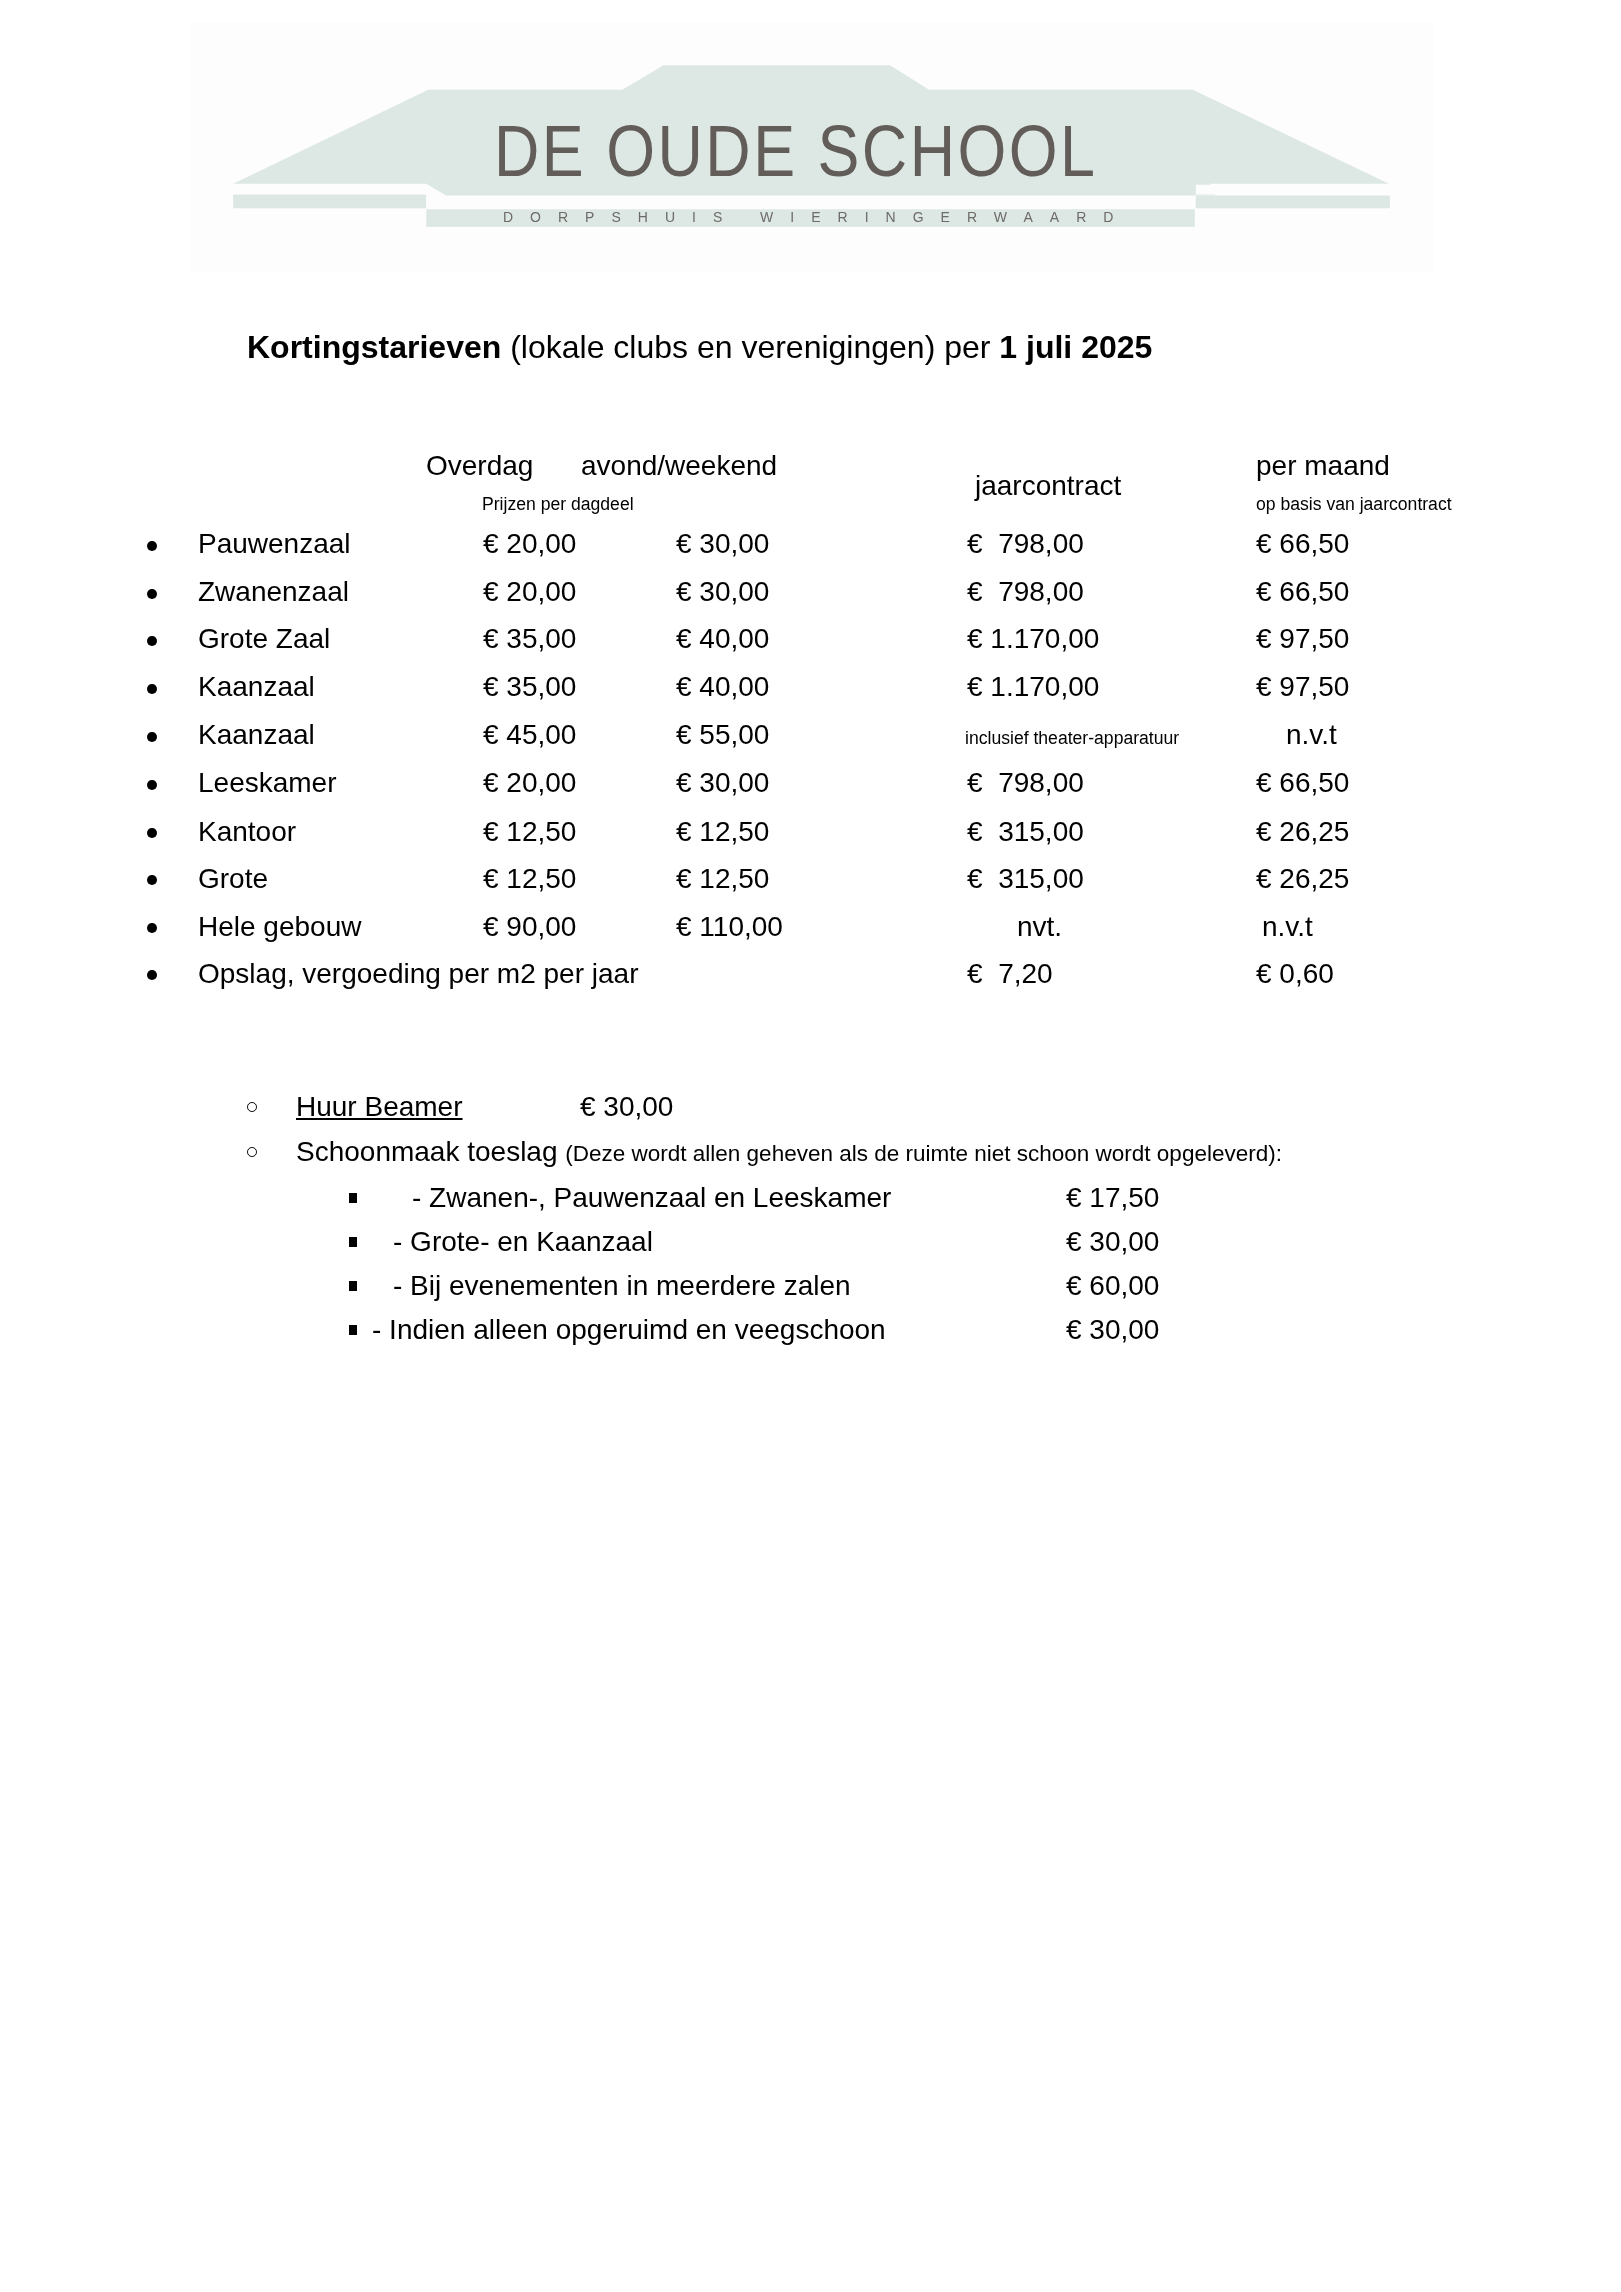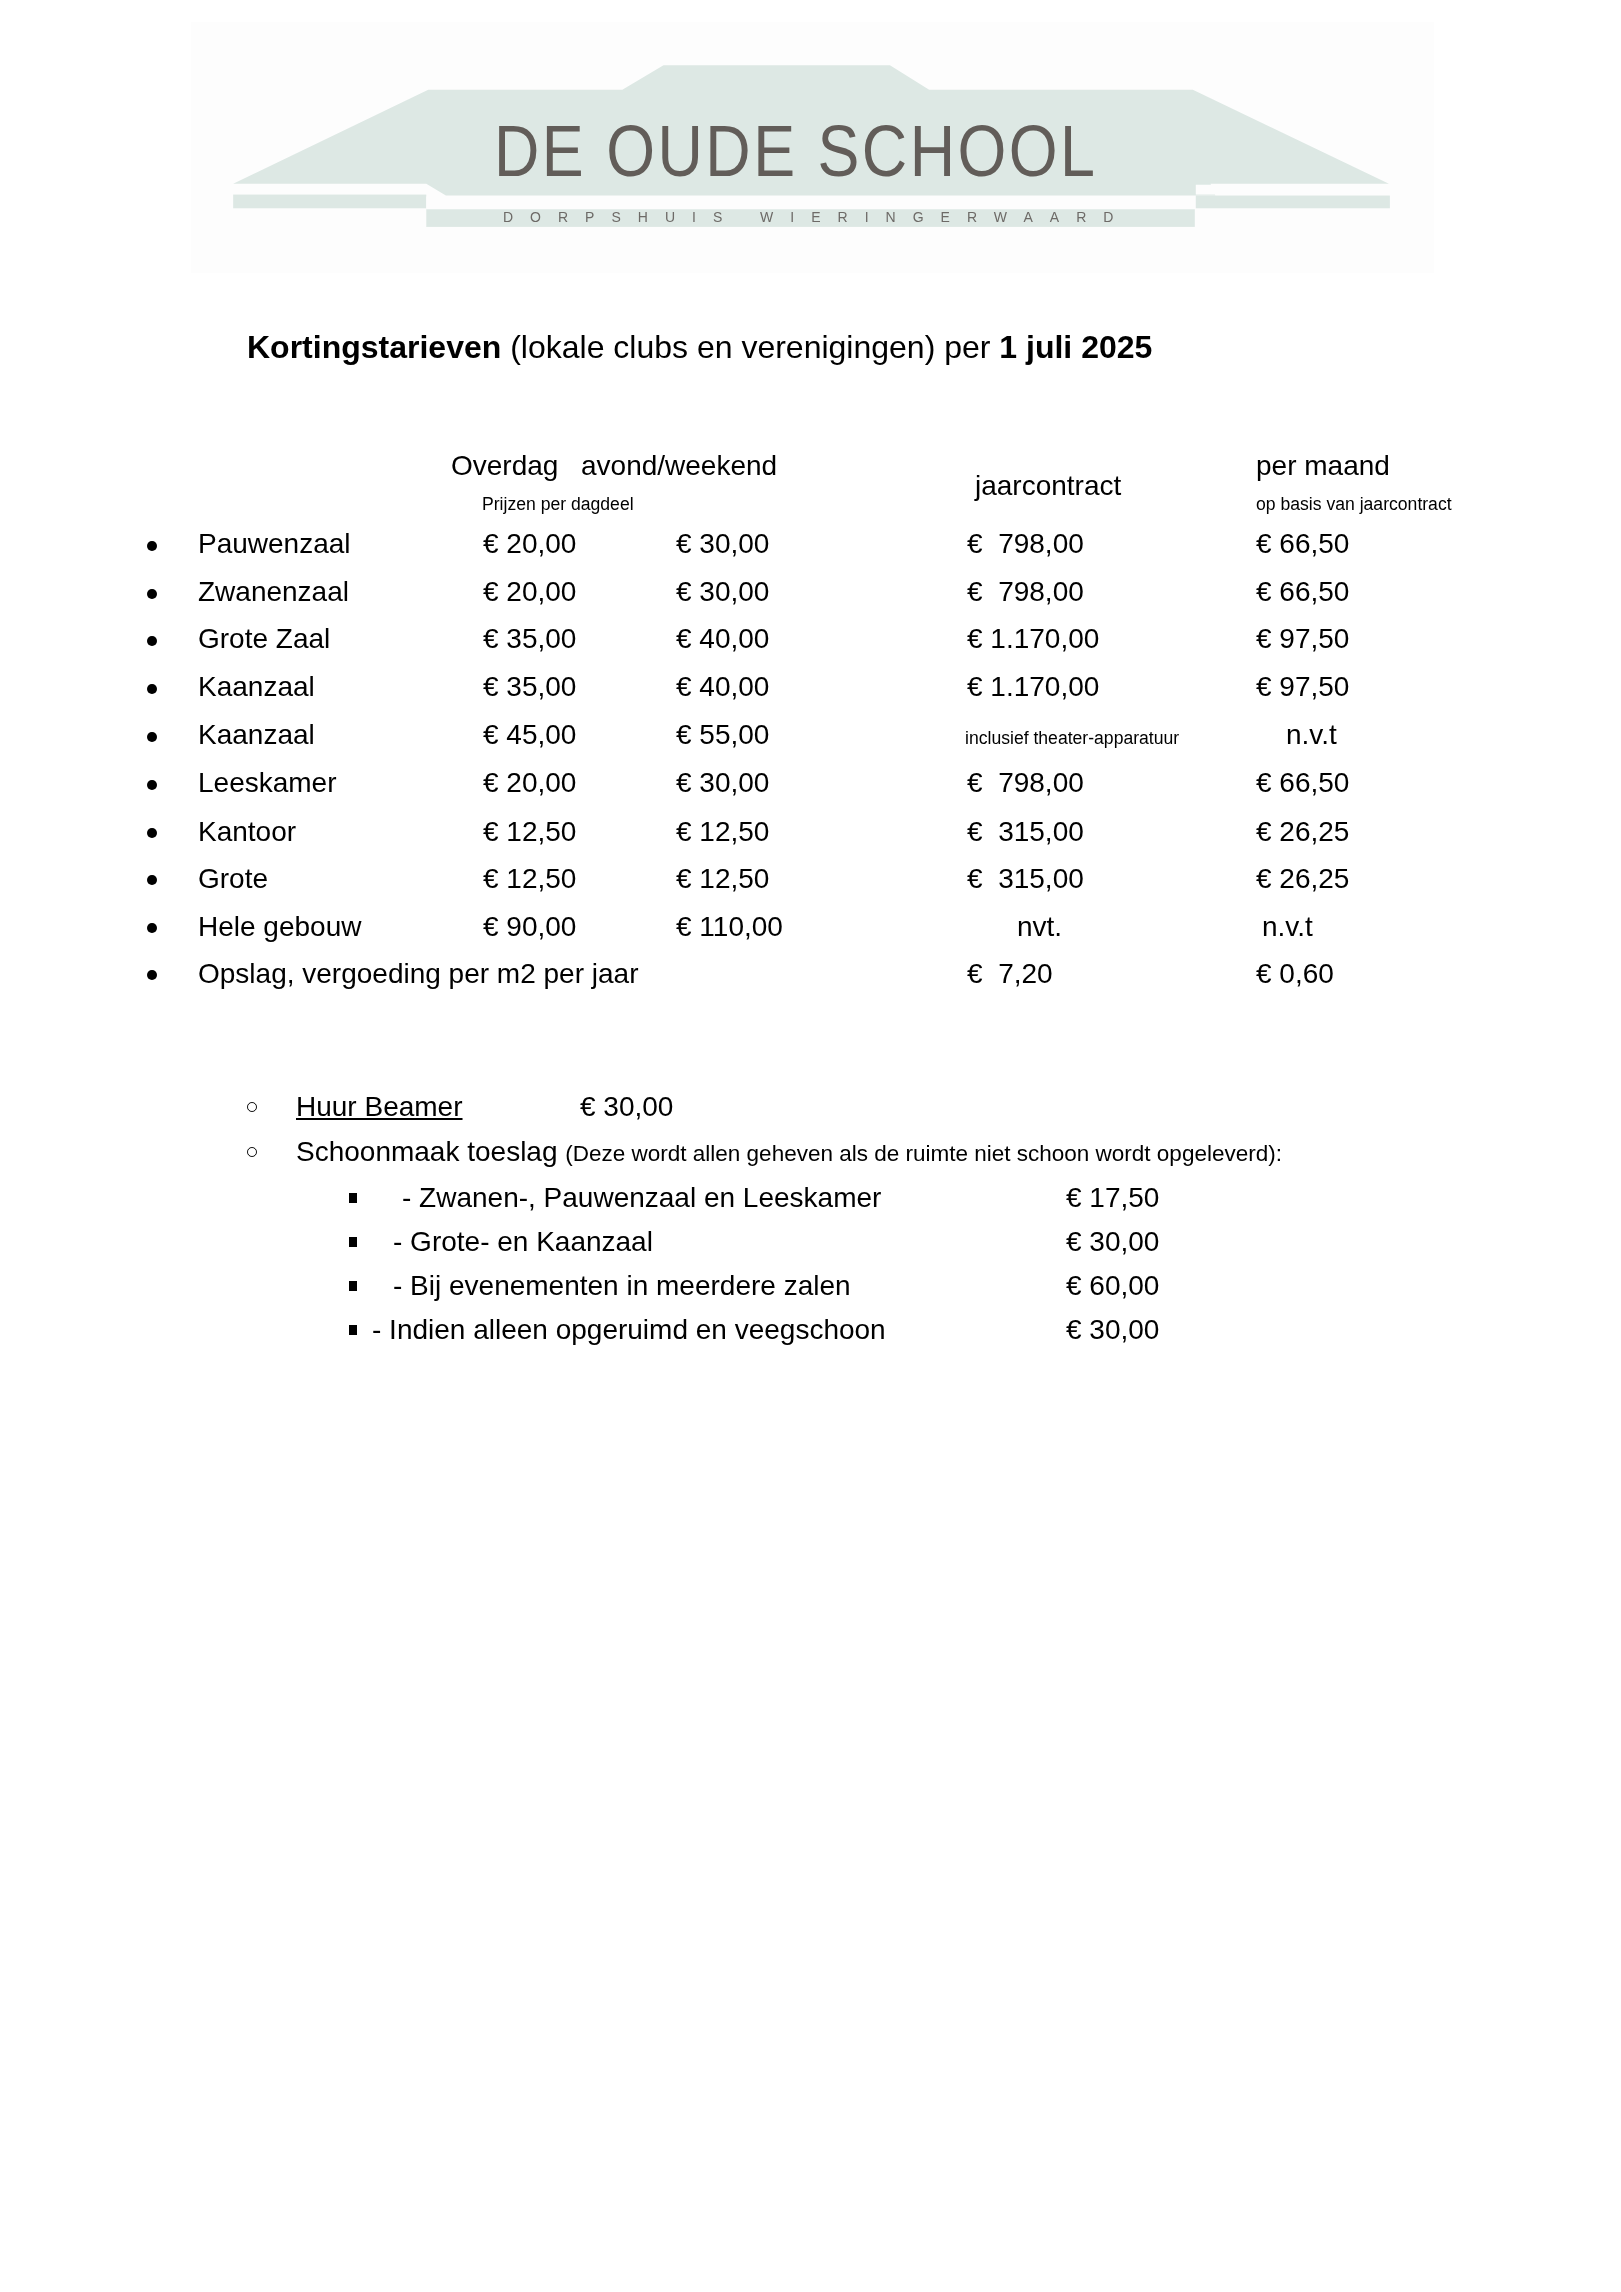--- a/index.html
+++ b/index.html
@@ -49,21 +49,21 @@
     <rect x="240" y="178" width="784" height="12" fill="#fdfdfd"></rect>
   </svg>
   <div class="logo-title">DE OUDE SCHOOL</div>
   <div class="logo-sub">DORPSHUIS WIERINGERWAARD</div>
 </div>
 
 <div class="heading">
   <b>Kortingstarieven</b><span> (lokale clubs en verenigingen) per </span><b>1 juli 2025</b>
 </div>
 
-<div class="abs hdr" style="left:451px; top:449px;text-align:center;">Overdag</div>
+<div class="abs hdr" style="left:426px; top:449px;text-align:center;">Overdag</div>
 <div class="abs hdr" style="left:581px; top:449px;">avond/weekend</div>
 <div class="abs hdr" style="left:975px; top:449px;margin-top:20px;">jaarcontract</div>
 <div class="abs hdr" style="left:1256px; top:449px;">per maand</div>
 <div class="abs sub" style="left:482px; top:494px;">Prijzen per dagdeel</div>
 <div class="abs sub" style="left:1256px; top:494px;">op basis van jaarcontract</div>
 
 <div>
 
   <div>
     <span class="bullet" style="left:147px; top:541px;"></span>
@@ -160,21 +160,21 @@
     <span class="abs cell" style="left:296px; top:1090px;text-decoration:underline;">Huur Beamer</span>
     <span class="abs cell" style="left:580px; top:1090px;">€ 30,00</span>
   </div>
   <div>
     <span class="circle" style="left:247px; top:1147px;"></span>
     <span class="abs cell" style="left:296px; top:1135px;"><span>Schoonmaak toeslag </span><span class="note">(Deze wordt allen geheven als de ruimte niet schoon wordt opgeleverd):</span></span>
   </div>
   <div>
     <div>
       <span class="square" style="left:349px; top:1193px;"></span>
-      <span class="abs cell" style="left:402px; top:1181px;">- Zwanen-, Pauwenzaal en Leeskamer</span>
+      <span class="abs cell" style="left:412px; top:1181px;">- Zwanen-, Pauwenzaal en Leeskamer</span>
       <span class="abs cell" style="left:1066px; top:1181px;">€ 17,50</span>
     </div>
     <div>
       <span class="square" style="left:349px; top:1237px;"></span>
       <span class="abs cell" style="left:393px; top:1225px;">- Grote- en Kaanzaal</span>
       <span class="abs cell" style="left:1066px; top:1225px;">€ 30,00</span>
     </div>
     <div>
       <span class="square" style="left:349px; top:1281px;"></span>
       <span class="abs cell" style="left:393px; top:1269px;">- Bij evenementen in meerdere zalen</span>

